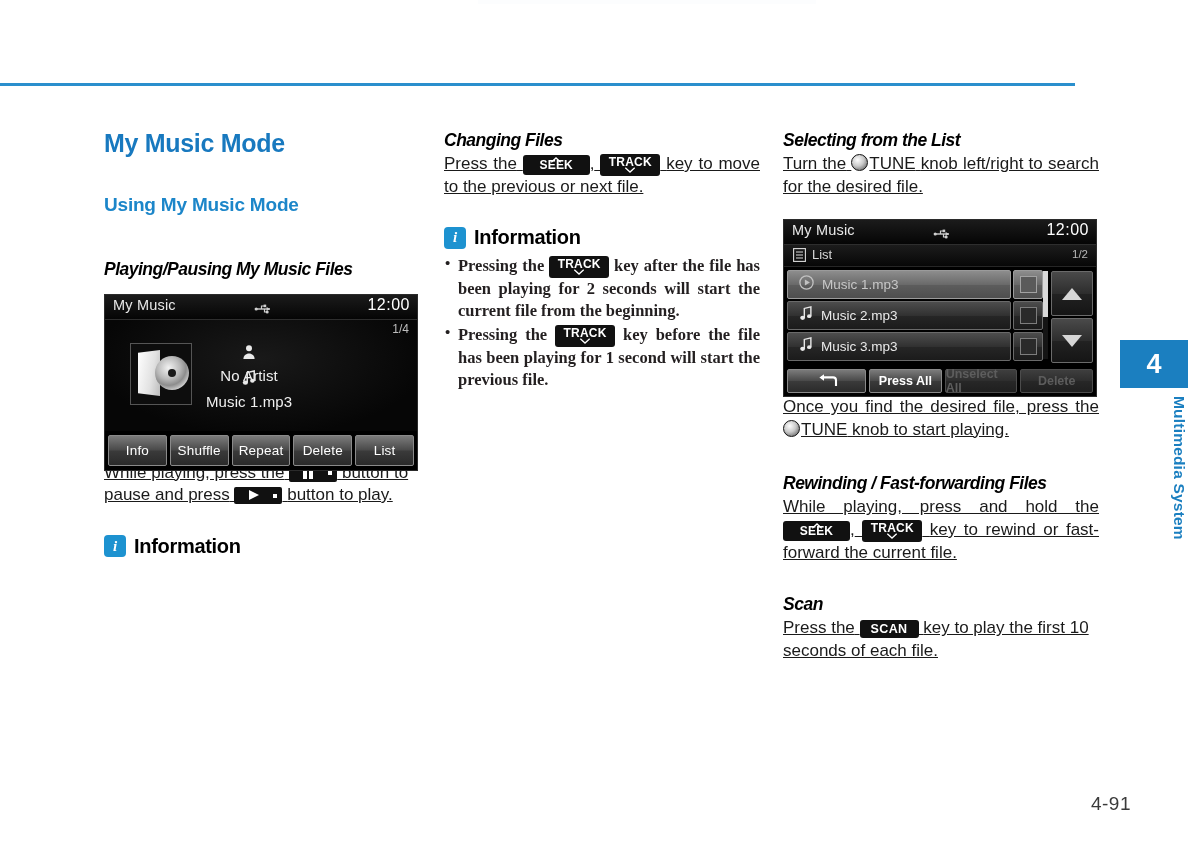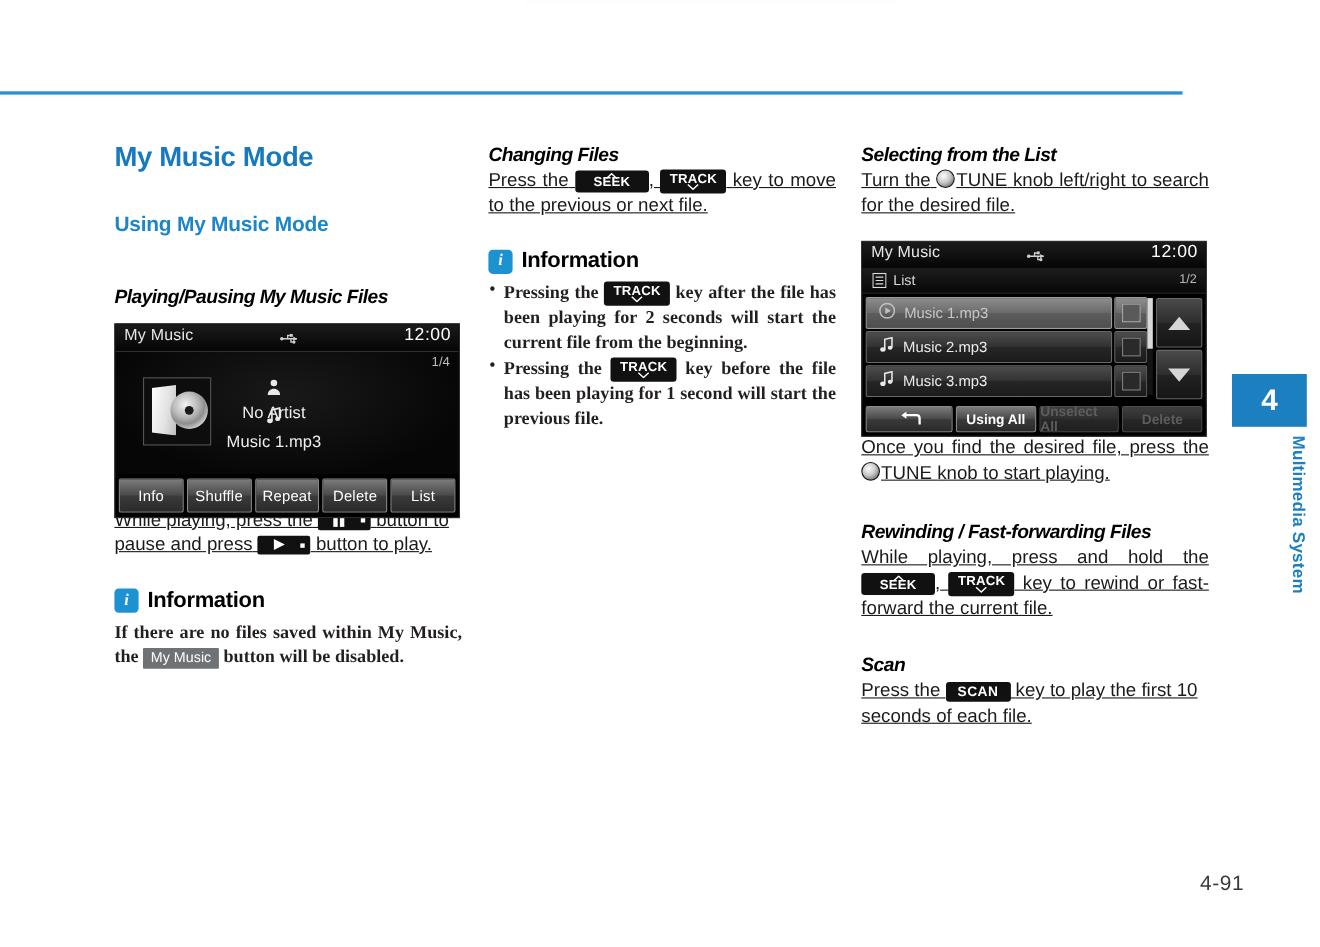--- a/index.html
+++ b/index.html
@@ -263,25 +263,20 @@
         <span class="tri"></span>
         <span class="chip-dot"></span>
       </span>
       <span>button to play.</span>
     </p>
 
     <div class="info-head" style="margin-top:28px;">
       <span class="info-badge">i</span>
       <span class="info-label">Information</span>
     </div>
-    <p class="serif-bold">
-      <span>If there are no files saved within My Music, the</span>
-      <span class="mymusic-chip">My Music</span>
-      <span>button will be disabled.</span>
-    </p>
   </div>
 
   <div class="col col2">
     <h3 class="sec">Changing Files</h3>
     <p class="body">
       <span>Press the</span>
       <span class="key key-seek">
         <span class="chev">
           <svg viewBox="0 0 11 6">
               <polyline points="0.8,5.2 5.5,0.9 10.2,5.2" fill="none" stroke="#fff" stroke-width="1.3"></polyline>
@@ -523,21 +518,21 @@
 
     <div class="lst-footer">
       <div class="lf-btn back">
         <span class="back-ic">
           <svg viewBox="0 0 22 16">
               <path d="M20 13V7.2c0-1.6-1.3-2.8-2.9-2.8H5.2" fill="none" stroke="#fff" stroke-width="2.1"></path>
               <path d="M8 1.2L3.4 4.4 8 7.7z" fill="#fff"></path>
             </svg>
         </span>
       </div>
-      <div class="lf-btn">Using All</div>
+      <div class="lf-btn">Press All</div>
       <div class="lf-btn dim">Unselect All</div>
       <div class="lf-btn dim">Delete</div>
     </div>
   </div>
 
   <div class="chap-tab">4</div>
   <div class="chap-label">Multimedia System</div>
   <div class="pagenum">4-91</div>
 
 </div>

